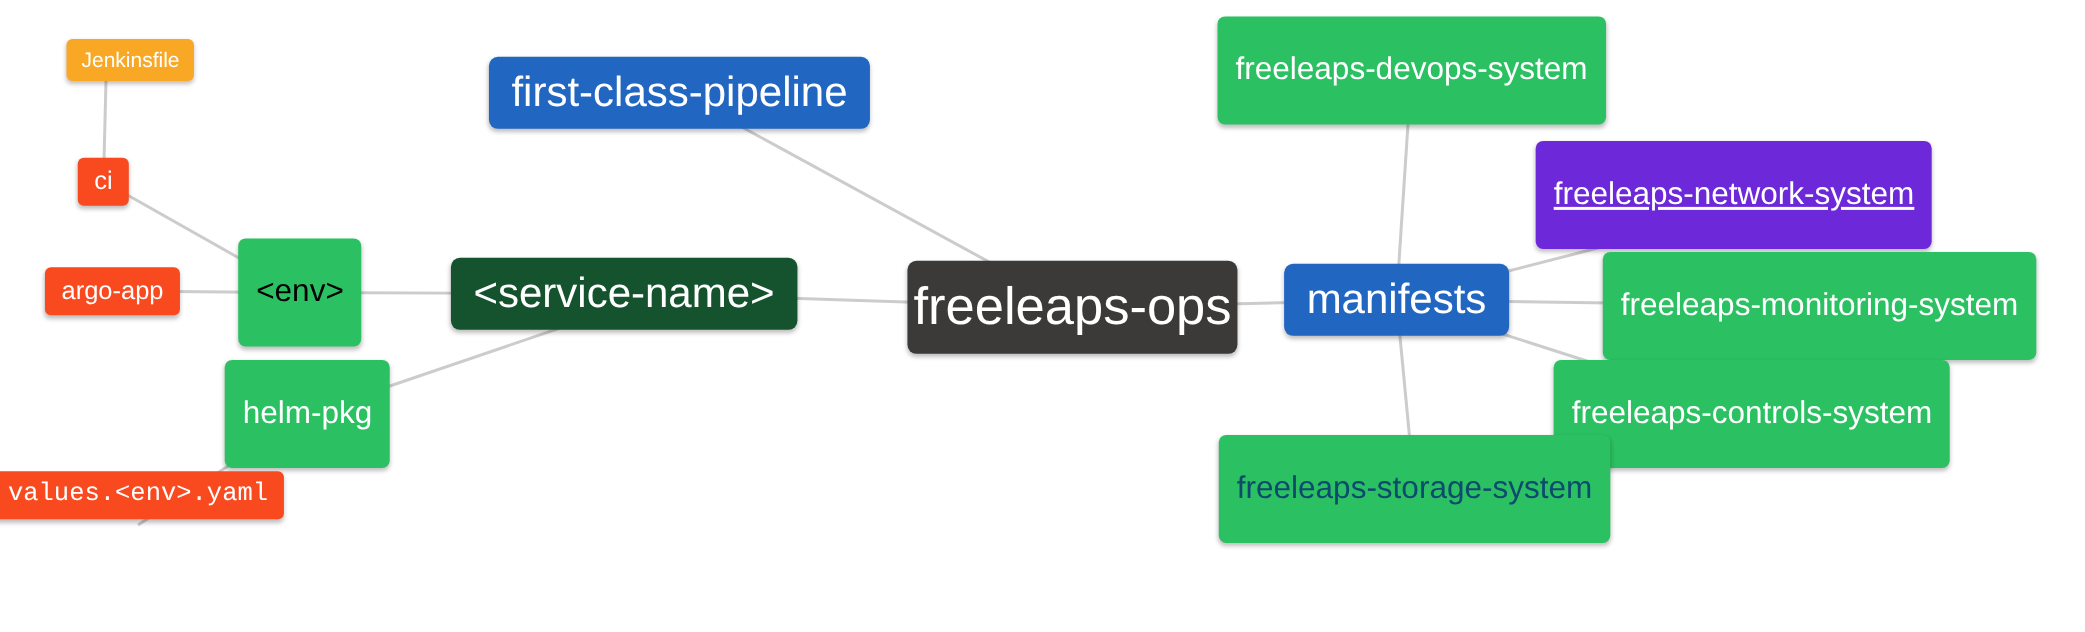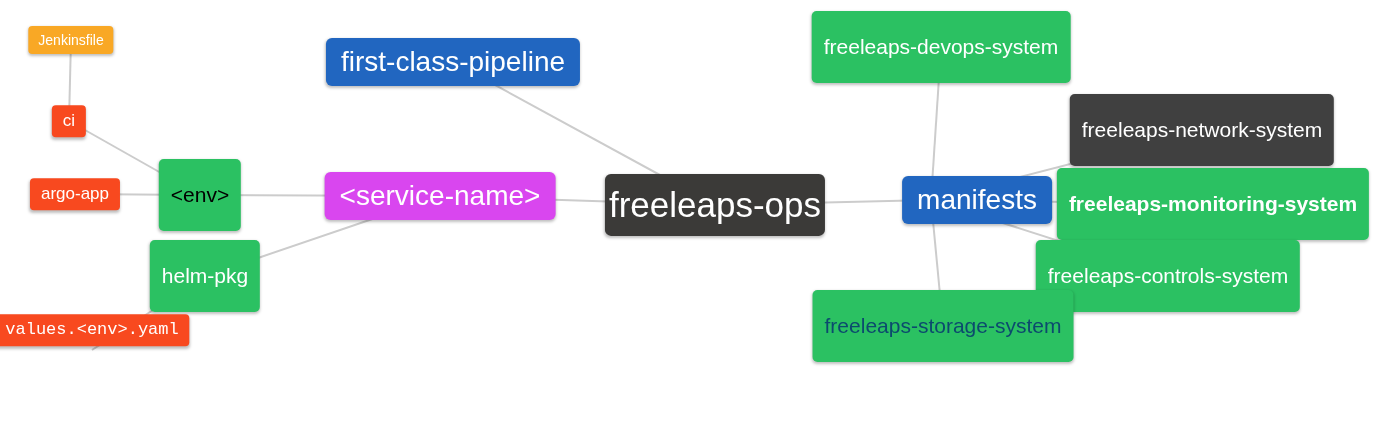--- a/index.html
+++ b/index.html
@@ -56,27 +56,27 @@
       <line x1="205" y1="276" x2="92" y2="350" stroke="#cccccc" stroke-width="2"></line>
       <line x1="931" y1="200" x2="941" y2="47" stroke="#cccccc" stroke-width="2"></line>
       <line x1="931" y1="200" x2="1202" y2="130" stroke="#cccccc" stroke-width="2"></line>
       <line x1="931" y1="200" x2="1213" y2="204" stroke="#cccccc" stroke-width="2"></line>
       <line x1="931" y1="200" x2="1168" y2="276" stroke="#cccccc" stroke-width="2"></line>
       <line x1="931" y1="200" x2="943" y2="326" stroke="#cccccc" stroke-width="2"></line>
     </svg>
   <div>
       <div class="node lvl0" style="left: 715px; top: 205px; background: rgb(59, 58, 56); color: rgb(255, 255, 255);">freeleaps-ops</div>
       <div class="node lvl1" style="left: 453px; top: 62px; background: rgb(33, 102, 192); color: rgb(255, 255, 255);">first-class-pipeline</div>
-      <div class="node lvl1" style="left: 440px; top: 196px; background: #d946ef; color: rgb(255, 255, 255);">&lt;service-name&gt;</div>
-      <div class="node lvl1" style="left: 931px; top: 200px; background: rgb(33, 102, 192); color: rgb(255, 255, 255); margin-left: 46px;">manifests</div>
+      <div class="node lvl1" style="left: 416px; top: 196px; background: #14532d; color: rgb(255, 255, 255);">&lt;service-name&gt;</div>
+      <div class="node lvl1" style="left: 931px; top: 200px; background: rgb(33, 102, 192); color: rgb(255, 255, 255);">manifests</div>
       <div class="node lvl2" style="left: 200px; top: 195px; background: rgb(43, 193, 98); color: #000000;">&lt;env&gt;</div>
       <div class="node lvl2" style="left: 205px; top: 276px; background: rgb(43, 193, 98); color: rgb(255, 255, 255);">helm-pkg</div>
       <div class="node lvl2" style="left: 941px; top: 47px; background: rgb(43, 193, 98); color: rgb(255, 255, 255);">freeleaps-devops-system</div>
-      <div class="node lvl2" style="left: 1202px; top: 130px; background: #404040; color: rgb(255, 255, 255);">freeleaps-network-system</div>
-      <div class="node lvl2" style="left: 1213px; top: 204px; background: rgb(43, 193, 98); color: rgb(255, 255, 255); font-weight: bold;">freeleaps-monitoring-system</div>
+      <div class="node lvl2" style="left: 1156px; top: 130px; background: #6d28d9; color: rgb(255, 255, 255); text-decoration: underline;">freeleaps-network-system</div>
+      <div class="node lvl2" style="left: 1213px; top: 204px; background: rgb(43, 193, 98); color: rgb(255, 255, 255);">freeleaps-monitoring-system</div>
       <div class="node lvl2" style="left: 1168px; top: 276px; background: rgb(43, 193, 98); color: rgb(255, 255, 255);">freeleaps-controls-system</div>
       <div class="node lvl2" style="left: 943px; top: 326px; background: rgb(43, 193, 98); color: #0c4a6e;">freeleaps-storage-system</div>
       <div class="node lvl3" style="left: 69px; top: 121px; background: rgb(248, 73, 31); color: rgb(255, 255, 255);">ci</div>
       <div class="node lvl3" style="left: 75px; top: 194px; background: rgb(248, 73, 31); color: rgb(255, 255, 255);">argo-app</div>
       <div class="node lvl3" style="left: 92px; top: 330px; background: rgb(248, 73, 31); color: rgb(255, 255, 255); font-family: Liberation Mono, monospace;">values.&lt;env&gt;.yaml</div>
-      <div class="node lvl4" style="left: 71px; top: 40px; background: rgb(249, 168, 37); color: rgb(255, 255, 255);">Jenkinsfile</div>
+      <div class="node lvl4" style="left: 87px; top: 40px; background: rgb(249, 168, 37); color: rgb(255, 255, 255);">Jenkinsfile</div>
     </div>
 </div>
 
 </body></html>

